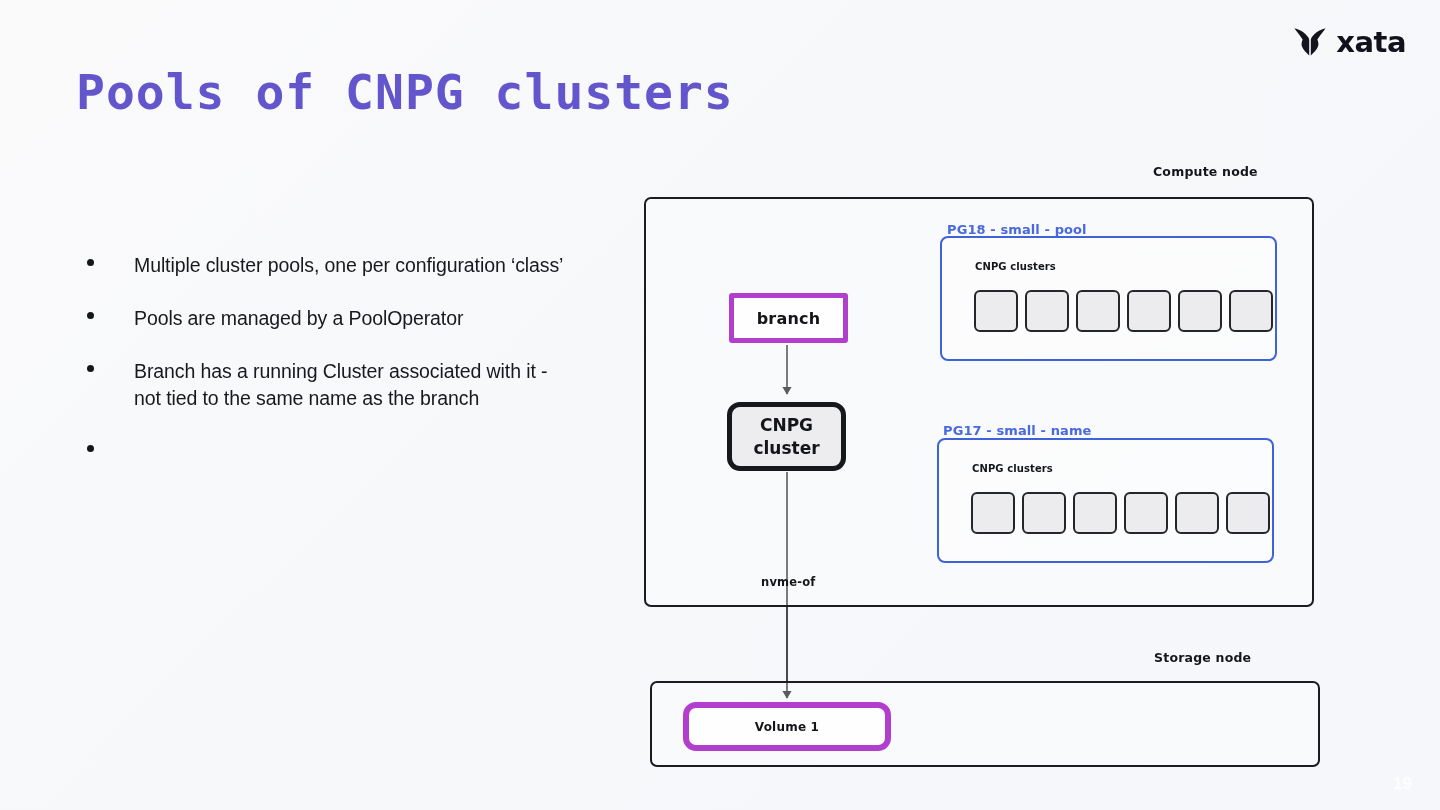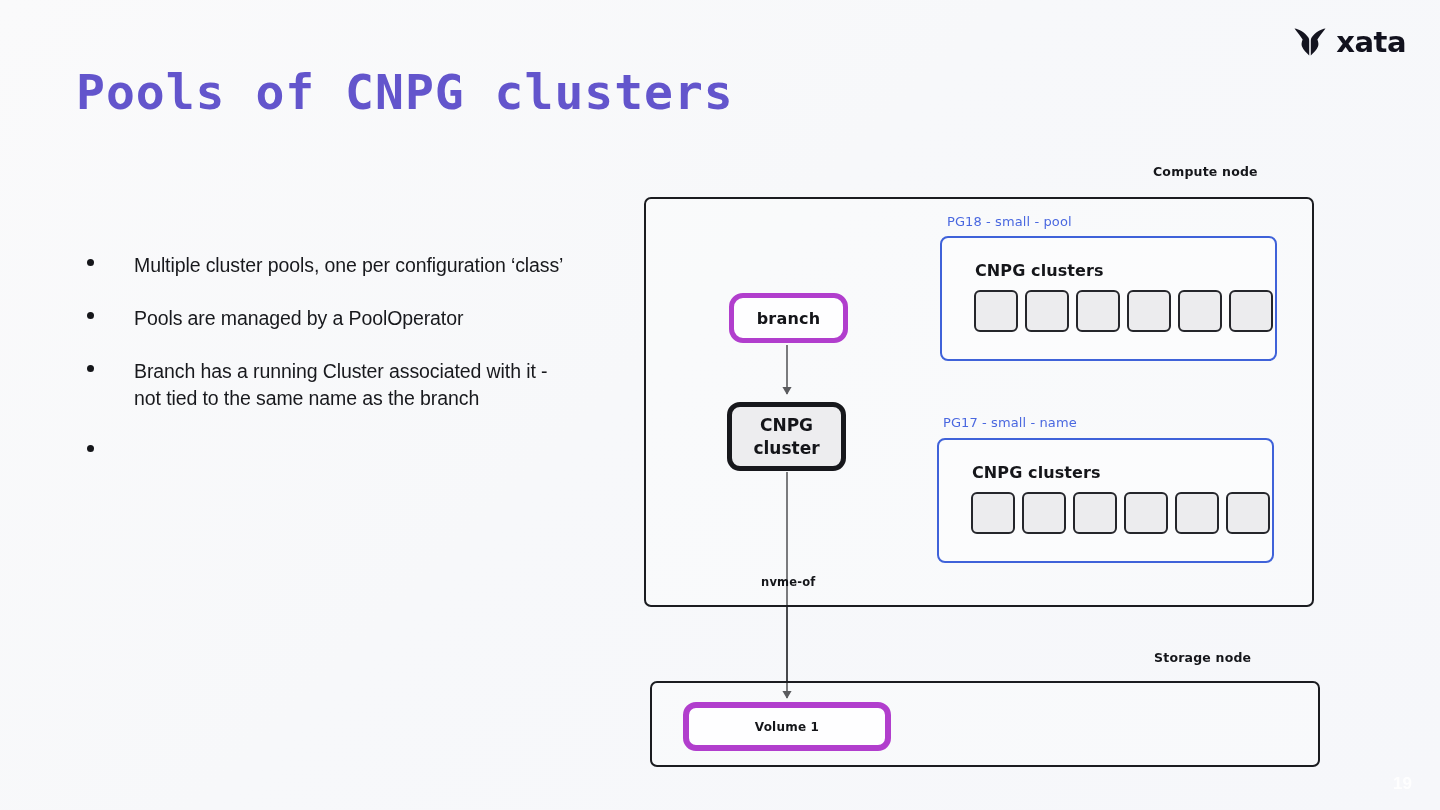--- a/index.html
+++ b/index.html
@@ -110,42 +110,43 @@
     background: rgba(255,255,255,0.28);
     box-sizing: border-box;
   }
   #compute-node-box { left: 644px; top: 189px; width: 670px; height: 410px; }
   #storage-node-box { left: 650px; top: 673px; width: 670px; height: 86px; }
 
   .pool-label {
     position: absolute;
     font-family: "DejaVu Sans", sans-serif;
     font-size: 13px;
-    font-weight: 400;
+    font-weight: 700;
     color: #4a68e0;
     letter-spacing: 0.1px;
     white-space: nowrap;
+    margin-top: 8px;
   }
   #pg18-pool-label { left: 947px; top: 206px; }
   #pg17-pool-label { left: 943px; top: 407px; }
 
   .pool-box {
     position: absolute;
     border: 2.2px solid #3f62d9;
     border-radius: 8px;
     background: rgba(255,255,255,0.45);
     box-sizing: border-box;
   }
   #pg18-pool-box { left: 940px; top: 228px; width: 337px; height: 125px; }
   #pg17-pool-box { left: 937px; top: 430px; width: 337px; height: 125px; }
 
   .pool-inner-label {
     position: absolute;
     font-family: "DejaVu Sans", sans-serif;
-    font-size: 16px;
+    font-size: 10px;
     font-weight: 700;
     color: #15161a;
     letter-spacing: 0.1px;
     white-space: nowrap;
   }
   #pg18-clusters-label { left: 975px; top: 253px; }
   #pg17-clusters-label { left: 972px; top: 455px; }
 
   .cluster-strip { position: absolute; display: flex; gap: 7px; }
   #pg18-cluster-strip { left: 974px; top: 282px; }
@@ -166,21 +167,21 @@
     align-items: center;
     justify-content: center;
     text-align: center;
     font-family: "DejaVu Sans", sans-serif;
     font-weight: 700;
     color: #141519;
   }
   #branch-node {
     left: 729px; top: 285px; width: 119px; height: 50px;
     border: 5px solid #b13ecd;
-    border-radius: 14px;
+    border-radius: 3px;
     background: #fefeff;
     font-size: 16px;
     letter-spacing: 0.2px;
   }
   #cnpg-cluster-node {
     left: 727px; top: 394px; width: 119px; height: 69px;
     border: 5.5px solid #17181c;
     border-radius: 13px;
     background: #ededef;
     font-size: 17px;

